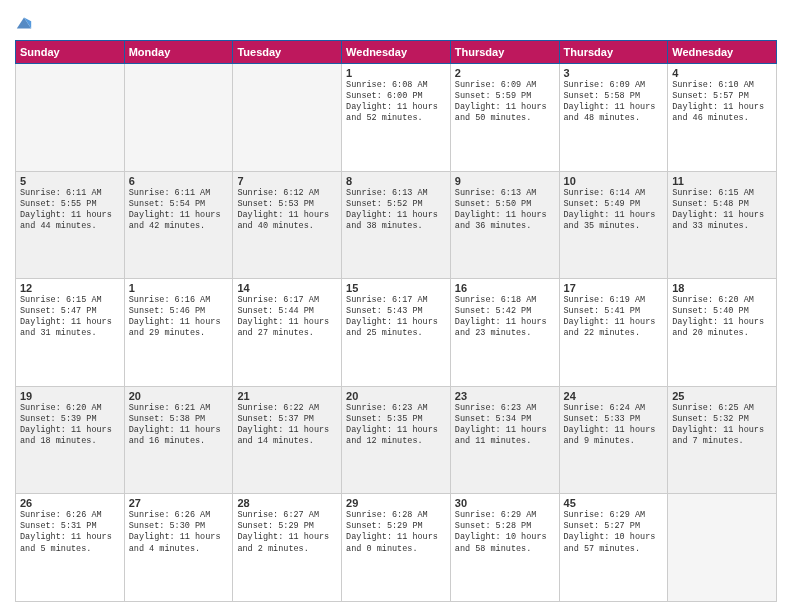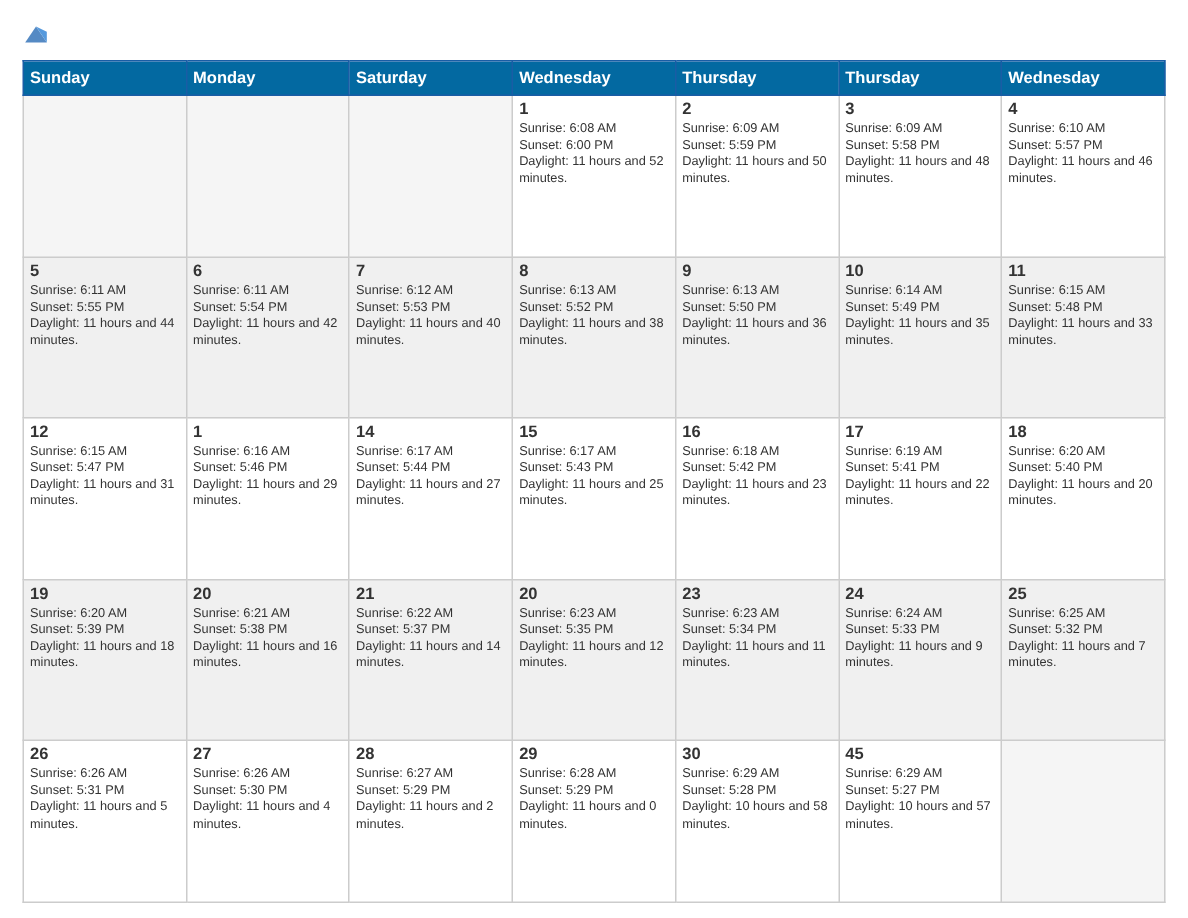--- a/index.html
+++ b/index.html
@@ -61,21 +61,21 @@
       color: #555;
     }
     .calendar {
       flex: 1;
       border: 1px solid #ccc;
       border-collapse: collapse;
       width: 100%;
       table-layout: fixed;
     }
     .calendar th {
-      background: #0369a1;
+      background: #be185d;
       color: #fff;
       font-size: 11px;
       font-weight: bold;
       padding: 5px 4px;
       text-align: left;
       border: 1px solid #1a5da5;
     }
     .calendar td {
       border: 1px solid #ccc;
       vertical-align: top;
@@ -91,20 +91,21 @@
       font-size: 11px;
       font-weight: bold;
       color: #333;
       display: block;
       margin-bottom: 1px;
     }
     .day-info {
       font-size: 8.5px;
       color: #333;
       line-height: 1.3;
+      font-family: Liberation Mono, monospace;
     }
     .row-shade td {
       background: #f0f0f0;
     }
   </style>
 </head>
 <body>
 
 <div class="page">
   <div class="header">
@@ -122,21 +123,21 @@
       <div class="month-title"></div>
       <div class="location"></div>
     </div>
   </div>
 
   <table class="calendar">
     <thead>
       <tr>
       <th>Sunday</th>
           <th>Monday</th>
-          <th>Saturday</th>
+          <th>Tuesday</th>
           <th>Wednesday</th>
           <th>Thursday</th>
           <th>Thursday</th>
           <th>Wednesday</th>
         </tr>
     </thead>
     <tbody id="calendar-body">
     <tr>
           <td class="empty"></td>
           <td class="empty"></td>

